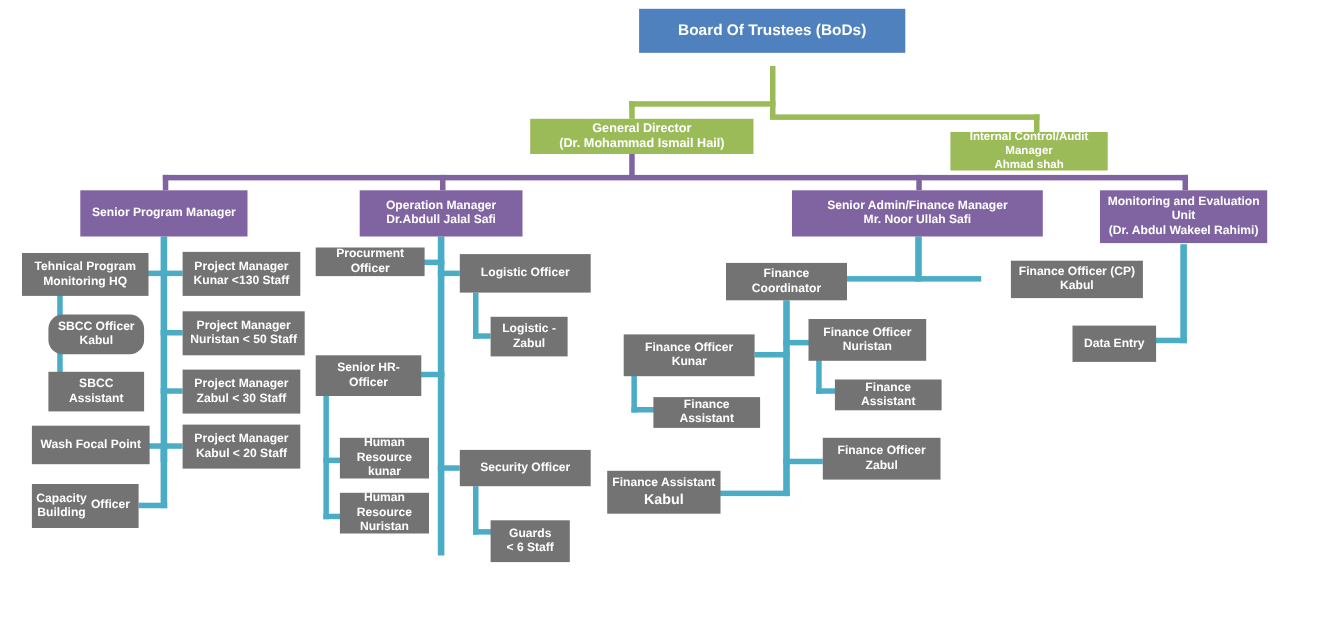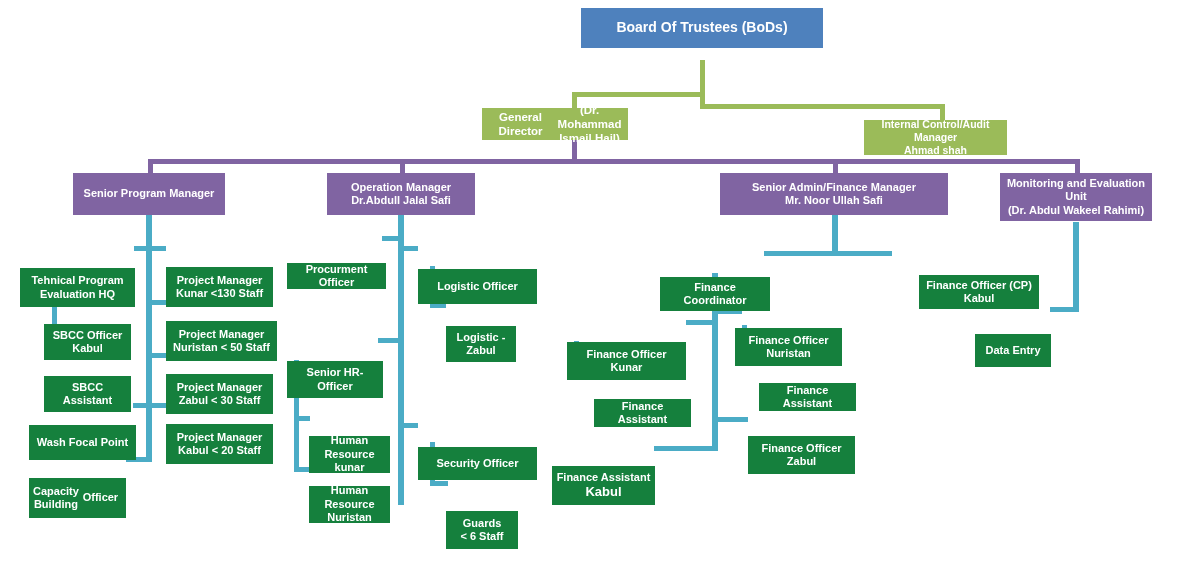--- a/index.html
+++ b/index.html
@@ -7,21 +7,21 @@
   #chart{position:relative;width:1200px;height:572px;}
 
   .node{position:absolute;box-sizing:border-box;display:flex;align-items:center;
         justify-content:center;text-align:center;color:#ffffff;font-weight:bold;
         line-height:1.22;padding:2px 4px;}
   .node span{display:block;width:100%;}
 
   .n-blue{background:#4E81BD;font-size:14px;}
   .n-green{background:#9BBB59;font-size:11.5px;}
   .n-purple{background:#8064A2;font-size:11px;}
-  .n-teal{background:#15803d;font-size:11px;margin-top:38px;}
+  .n-teal{background:#737373;font-size:11px;}
 
   .ln{position:absolute;}
   .l-green{background:#9BBB59;}
   .l-purple{background:#8064A2;}
   .l-teal{background:#4BACC6;}
 
   .big{font-size:13px;}
 </style>
 </head>
 <body>
@@ -87,21 +87,21 @@
   <div class="ln l-teal" style="left:742px;top:325px;width:5px;height:33px;"></div>
   <div class="ln l-teal" style="left:742px;top:353px;width:22px;height:5px;"></div>
 
   <div class="ln l-teal" style="left:1073px;top:222px;width:6px;height:90px;"></div>
   <div class="ln l-teal" style="left:1050px;top:307px;width:29px;height:5px;"></div>
 
   <div class="node n-blue" style="left:581px;top:8px;width:242px;height:40px;">
     <span>Board Of Trustees (BoDs)</span>
   </div>
 
-  <div class="node n-green" style="left:482px;top:108px;width:146px;height:32px;flex-direction:row;">
+  <div class="node n-green" style="left:482px;top:108px;width:203px;height:32px;flex-direction:column;">
     <span>General Director</span>
     <span>(Dr. Mohammad Ismail Hail)</span>
   </div>
 
   <div class="node n-green" style="left:864px;top:120px;width:143px;height:35px;flex-direction:column;font-size:10.5px;">
     <span>Internal Control/Audit Manager</span>
     <span>Ahmad shah</span>
   </div>
 
   <div class="node n-purple" style="left:73px;top:173px;width:152px;height:42px;flex-direction:column;">
@@ -118,24 +118,24 @@
     <span>Mr. Noor Ullah Safi</span>
   </div>
 
   <div class="node n-purple" style="left:1000px;top:173px;width:152px;height:48px;flex-direction:column;">
     <span>Monitoring and Evaluation Unit</span>
     <span>(Dr. Abdul Wakeel Rahimi)</span>
   </div>
 
   <div class="node n-teal" style="left:20px;top:230px;width:115px;height:39px;flex-direction:column;">
     <span>Tehnical Program</span>
-    <span>Evaluation HQ</span>
-  </div>
-
-  <div class="node n-teal" style="left:44px;top:286px;width:87px;height:36px;flex-direction:column;">
+    <span>Monitoring HQ</span>
+  </div>
+
+  <div class="node n-teal" style="left:44px;top:286px;width:87px;height:36px;flex-direction:column;border-radius:13px;">
     <span>SBCC Officer</span>
     <span>Kabul</span>
   </div>
 
   <div class="node n-teal" style="left:44px;top:338px;width:87px;height:36px;">
     <span>SBCC Assistant</span>
   </div>
 
   <div class="node n-teal" style="left:29px;top:387px;width:107px;height:35px;">
     <span>Wash Focal Point</span>

